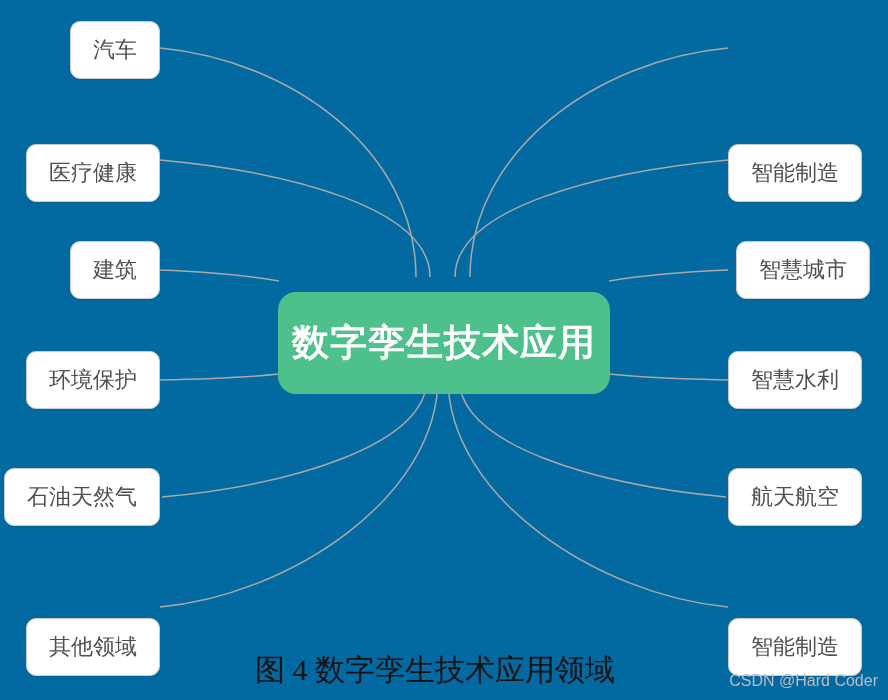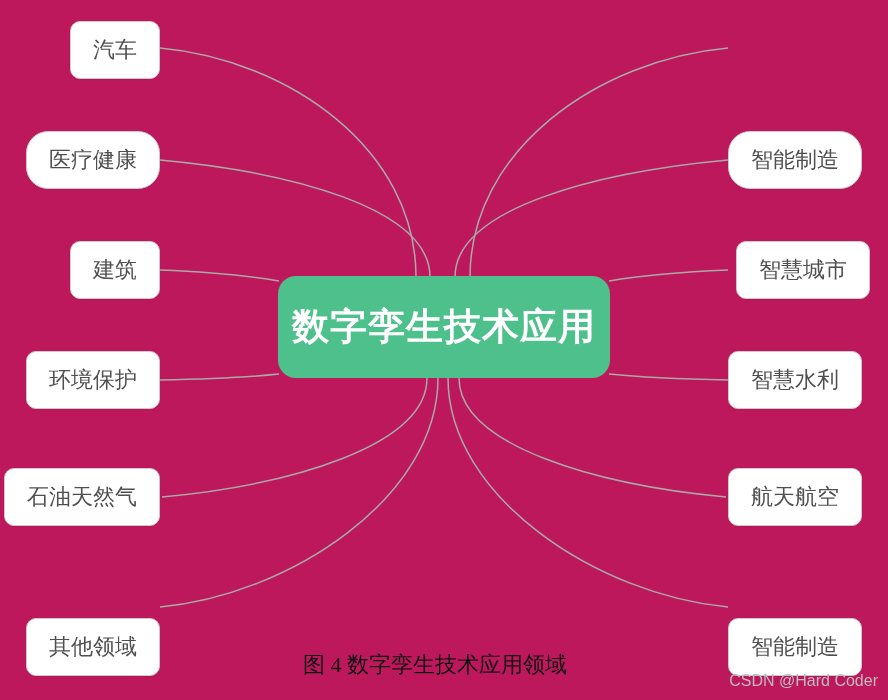--- a/index.html
+++ b/index.html
@@ -4,21 +4,21 @@
 <style>
   html, body {
     margin: 0;
     padding: 0;
     background: #ffffff;
   }
   #stage {
     position: relative;
     width: 888px;
     height: 700px;
-    background: #be185d;
+    background: #0369a1;
     overflow: hidden;
     font-family: "Liberation Sans", "DejaVu Sans", sans-serif;
   }
   #connectors {
     position: absolute;
     left: 0;
     top: 0;
     width: 888px;
     height: 700px;
   }
@@ -39,29 +39,29 @@
     align-items: center;
     justify-content: center;
     padding: 0 22px;
     font-size: 22px;
     color: #4f4f4f;
     white-space: nowrap;
   }
   .node.left  { right: 728px; }
   .node.right { left: 728px; }
   .y0 { top: 21px; }
-  .y1 { top: 131px; border-radius: 22px; }
+  .y1 { top: 144px; }
   .y2 { top: 241px; margin-left: 8px; }
   .y3 { top: 351px; }
   .y4 { top: 468px; }
   .y5 { top: 578px; margin-top: 40px; }
   #center-node {
     position: absolute;
     left: 278px;
-    top: 276px;
+    top: 292px;
     width: 332px;
     height: 102px;
     box-sizing: border-box;
     background: #4ec08b;
     border-radius: 18px;
     display: flex;
     align-items: center;
     justify-content: center;
     font-size: 37px;
     font-weight: bold;
@@ -69,21 +69,21 @@
     letter-spacing: 1px;
     white-space: nowrap;
   }
   #caption {
     position: absolute;
     left: 0;
     top: 650px;
     width: 870px;
     text-align: center;
     font-family: "Liberation Serif", "DejaVu Serif", serif;
-    font-size: 22px;
+    font-size: 30px;
     color: #111111;
     white-space: nowrap;
   }
   #watermark {
     position: absolute;
     right: 10px;
     top: 672px;
     font-size: 16px;
     color: #bcbcc0;
     white-space: nowrap;

